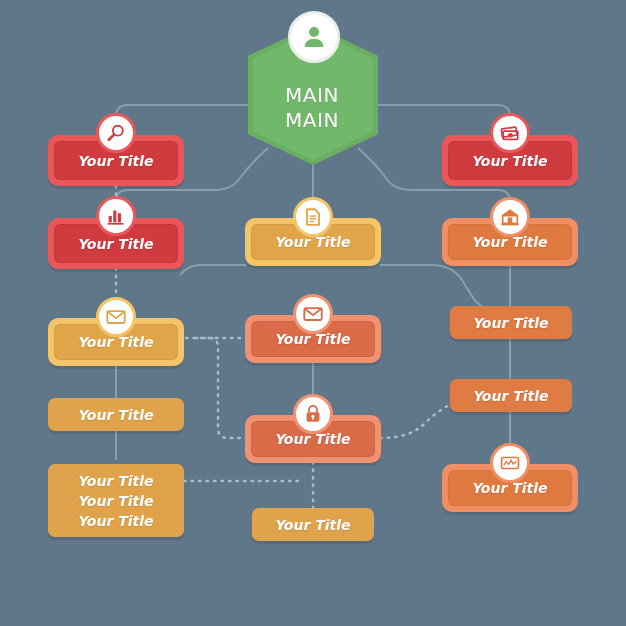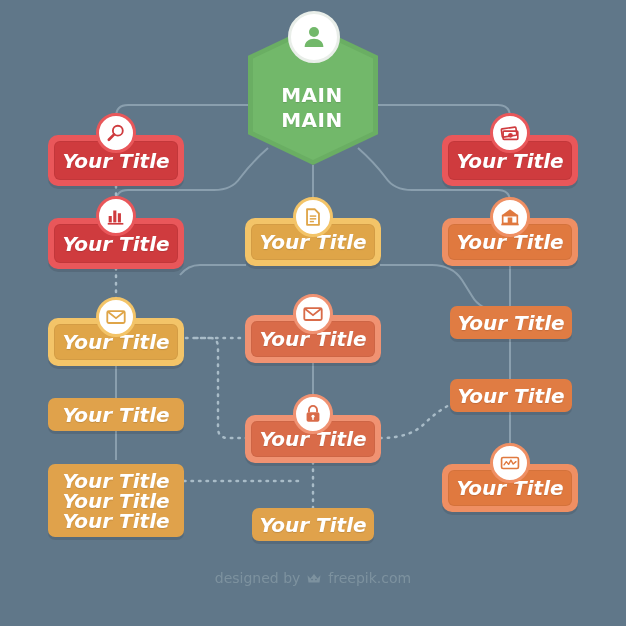--- a/index.html
+++ b/index.html
@@ -30,21 +30,21 @@
   }
   .hex-inner{
     position:absolute;left:5px;top:5px;width:120px;height:130px;
     background:#72b86a;
     -webkit-clip-path:polygon(50% 0%,100% 22%,100% 78%,50% 100%,0% 78%,0% 22%);
     clip-path:polygon(50% 0%,100% 22%,100% 78%,50% 100%,0% 78%,0% 22%);
   }
   .hex-label{
     position:absolute;left:0;top:58px;width:128px;
     text-align:center;color:#ffffff;
-    font-size:20px;font-weight:bold;line-height:25px;
+    font-size:20px;font-weight:normal;line-height:25px;
     letter-spacing:.5px;
     text-shadow:0 1px 1px rgba(0,0,0,.12);
   }
   .hex-badge{
     position:absolute;left:40px;top:-14px;
     width:52px;height:52px;border-radius:50%;
     background:#ffffff;border:3px solid #e9eee9;
     box-sizing:border-box;
     display:flex;align-items:center;justify-content:center;
     z-index:4;
@@ -61,21 +61,21 @@
     position:absolute;left:6px;top:6px;right:6px;bottom:6px;
     border-radius:6px;box-sizing:border-box;
     display:flex;align-items:center;justify-content:center;
   }
   .node.flat .inner{
     left:0;top:0;right:0;bottom:0;border-radius:7px;
     box-shadow:0 3px 0 rgba(0,0,0,.10);
   }
   .node .label{
     color:#ffffff;font-style:italic;font-weight:bold;
-    font-size:20px;line-height:20px;text-align:center;
+    font-size:14px;line-height:20px;text-align:center;
     text-shadow:0 1px 1px rgba(0,0,0,.13);
     white-space:pre-line;
   }
 
   
   .t-red   .frame{background:#e9575a;}
   .t-red   .inner{background:#cf3b3e;box-shadow:inset 0 0 0 1px rgba(0,0,0,.06);}
   .t-amber .frame{background:#f3c468;}
   .t-amber .inner{background:#dfa548;box-shadow:inset 0 0 0 1px rgba(0,0,0,.05);}
   .t-amber.flat .inner{background:#e0a24b;}
@@ -320,25 +320,14 @@
       <span class="label">Your Title</span>
     </div>
     <div class="badge b-orange" style="left:48px;top:-21px;">
       <svg width="22" height="22" viewBox="0 0 24 24" aria-hidden="true">
         <rect x="2.8" y="6" width="18.4" height="12" rx="1.6" fill="none" stroke="#e0793f" stroke-width="1.8"></rect>
         <polyline points="5.5,14 8,10.5 10.5,13.5 13,8.8 15.5,13.2 18.5,10.5" fill="none" stroke="#e0793f" stroke-width="1.5" stroke-linejoin="round" stroke-linecap="round"></polyline>
       </svg>
     </div>
   </div>
 
-  <div class="footer">
-    <span>designed by</span>
-    <span class="crown">
-      <svg width="16" height="13" viewBox="0 0 24 20" aria-hidden="true">
-        <path d="M2 5 L6.5 10 L12 3 L17.5 10 L22 5 L20.5 16 H3.5 Z" fill="#7d929f"></path>
-        <circle cx="9" cy="11.5" r="1.3" fill="#607789"></circle>
-        <circle cx="15" cy="11.5" r="1.3" fill="#607789"></circle>
-      </svg>
-    </span>
-    <span>freepik.com</span>
-  </div>
 
 </div>
 
 </body></html>

